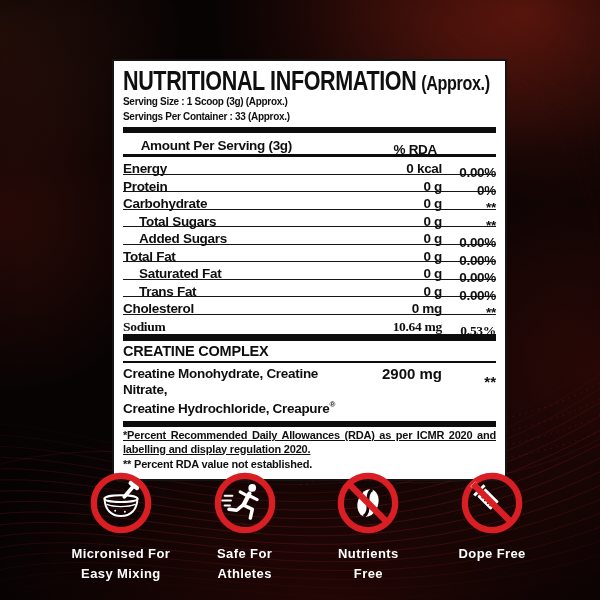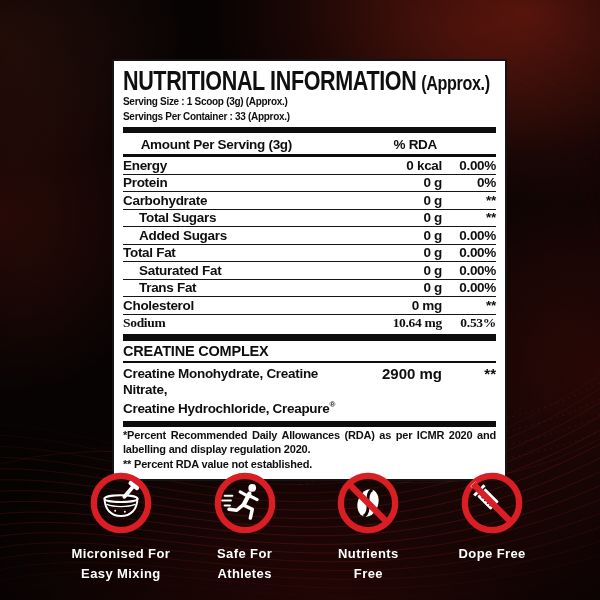--- a/index.html
+++ b/index.html
@@ -29,34 +29,34 @@
   .title-row{white-space:nowrap;transform:scaleX(.77);transform-origin:left center;height:29px;margin-top:1px;}
   .t-main{font-size:28px;font-weight:bold;letter-spacing:-.5px;}
   .t-sub{font-size:21px;font-weight:bold;letter-spacing:-.5px;margin-left:2px;}
   .serving{font-size:10px;font-weight:bold;letter-spacing:-.3px;height:15px;line-height:15px;}
   .bar{background:#0d0d0d;}
   .bar6{height:6px;margin:3px 0 1px;}
   .bar7{height:7px;margin:2px 0;}
   .grid-row{display:grid;grid-template-columns:1fr 150px 54px;align-items:center;}
   .thead{height:20px;border-bottom:3px solid #0d0d0d;font-size:13.5px;font-weight:bold;letter-spacing:-.3px;}
   .c-amt{text-align:right;}
-  .c-rda{text-align:right;}
+  .c-rda{text-align:right;margin-top:8px;}
   .thead .c-rda{padding-right:5px;}
   .nrow{height:17.5px;box-sizing:border-box;border-bottom:1.4px solid #151515;
         font-size:13.5px;font-weight:bold;letter-spacing:-.3px;}
   .nrow:last-child{border-bottom:none;font-family:Liberation Serif, serif;}
   .nrow .c-name.indent{padding-left:16px;}
   .cx-head{font-size:14.5px;font-weight:bold;letter-spacing:-.2px;height:16px;line-height:16px;
            border-bottom:2.5px solid #0d0d0d;padding-bottom:2px;}
   .cx-row{display:grid;grid-template-columns:1fr 90px 54px;align-items:start;padding:3px 0 2px;}
   .cx-names{font-size:13.5px;font-weight:bold;letter-spacing:-.3px;line-height:15.5px;}
   .cx-row .c-amt,.cx-row .c-rda{font-size:15px;font-weight:bold;line-height:15.5px;}
   sup{font-size:8px;}
   .fnote{font-size:11px;font-weight:600;letter-spacing:-.2px;line-height:13.5px;margin-top:2px;}
-  .just{text-align:justify;}
+  .just{text-align:justify;text-decoration:underline;}
 
   
   .badges{position:absolute;left:59px;top:471px;width:495px;z-index:2;
           display:grid;grid-template-columns:repeat(4,1fr);}
   .badge{display:flex;flex-direction:column;align-items:center;}
   .badge svg{width:64px;height:64px;}
   .blabel{margin-top:9px;text-align:center;color:#fff;font-size:13px;font-weight:bold;
           letter-spacing:.4px;line-height:20px;}
 </style>
 </head>

